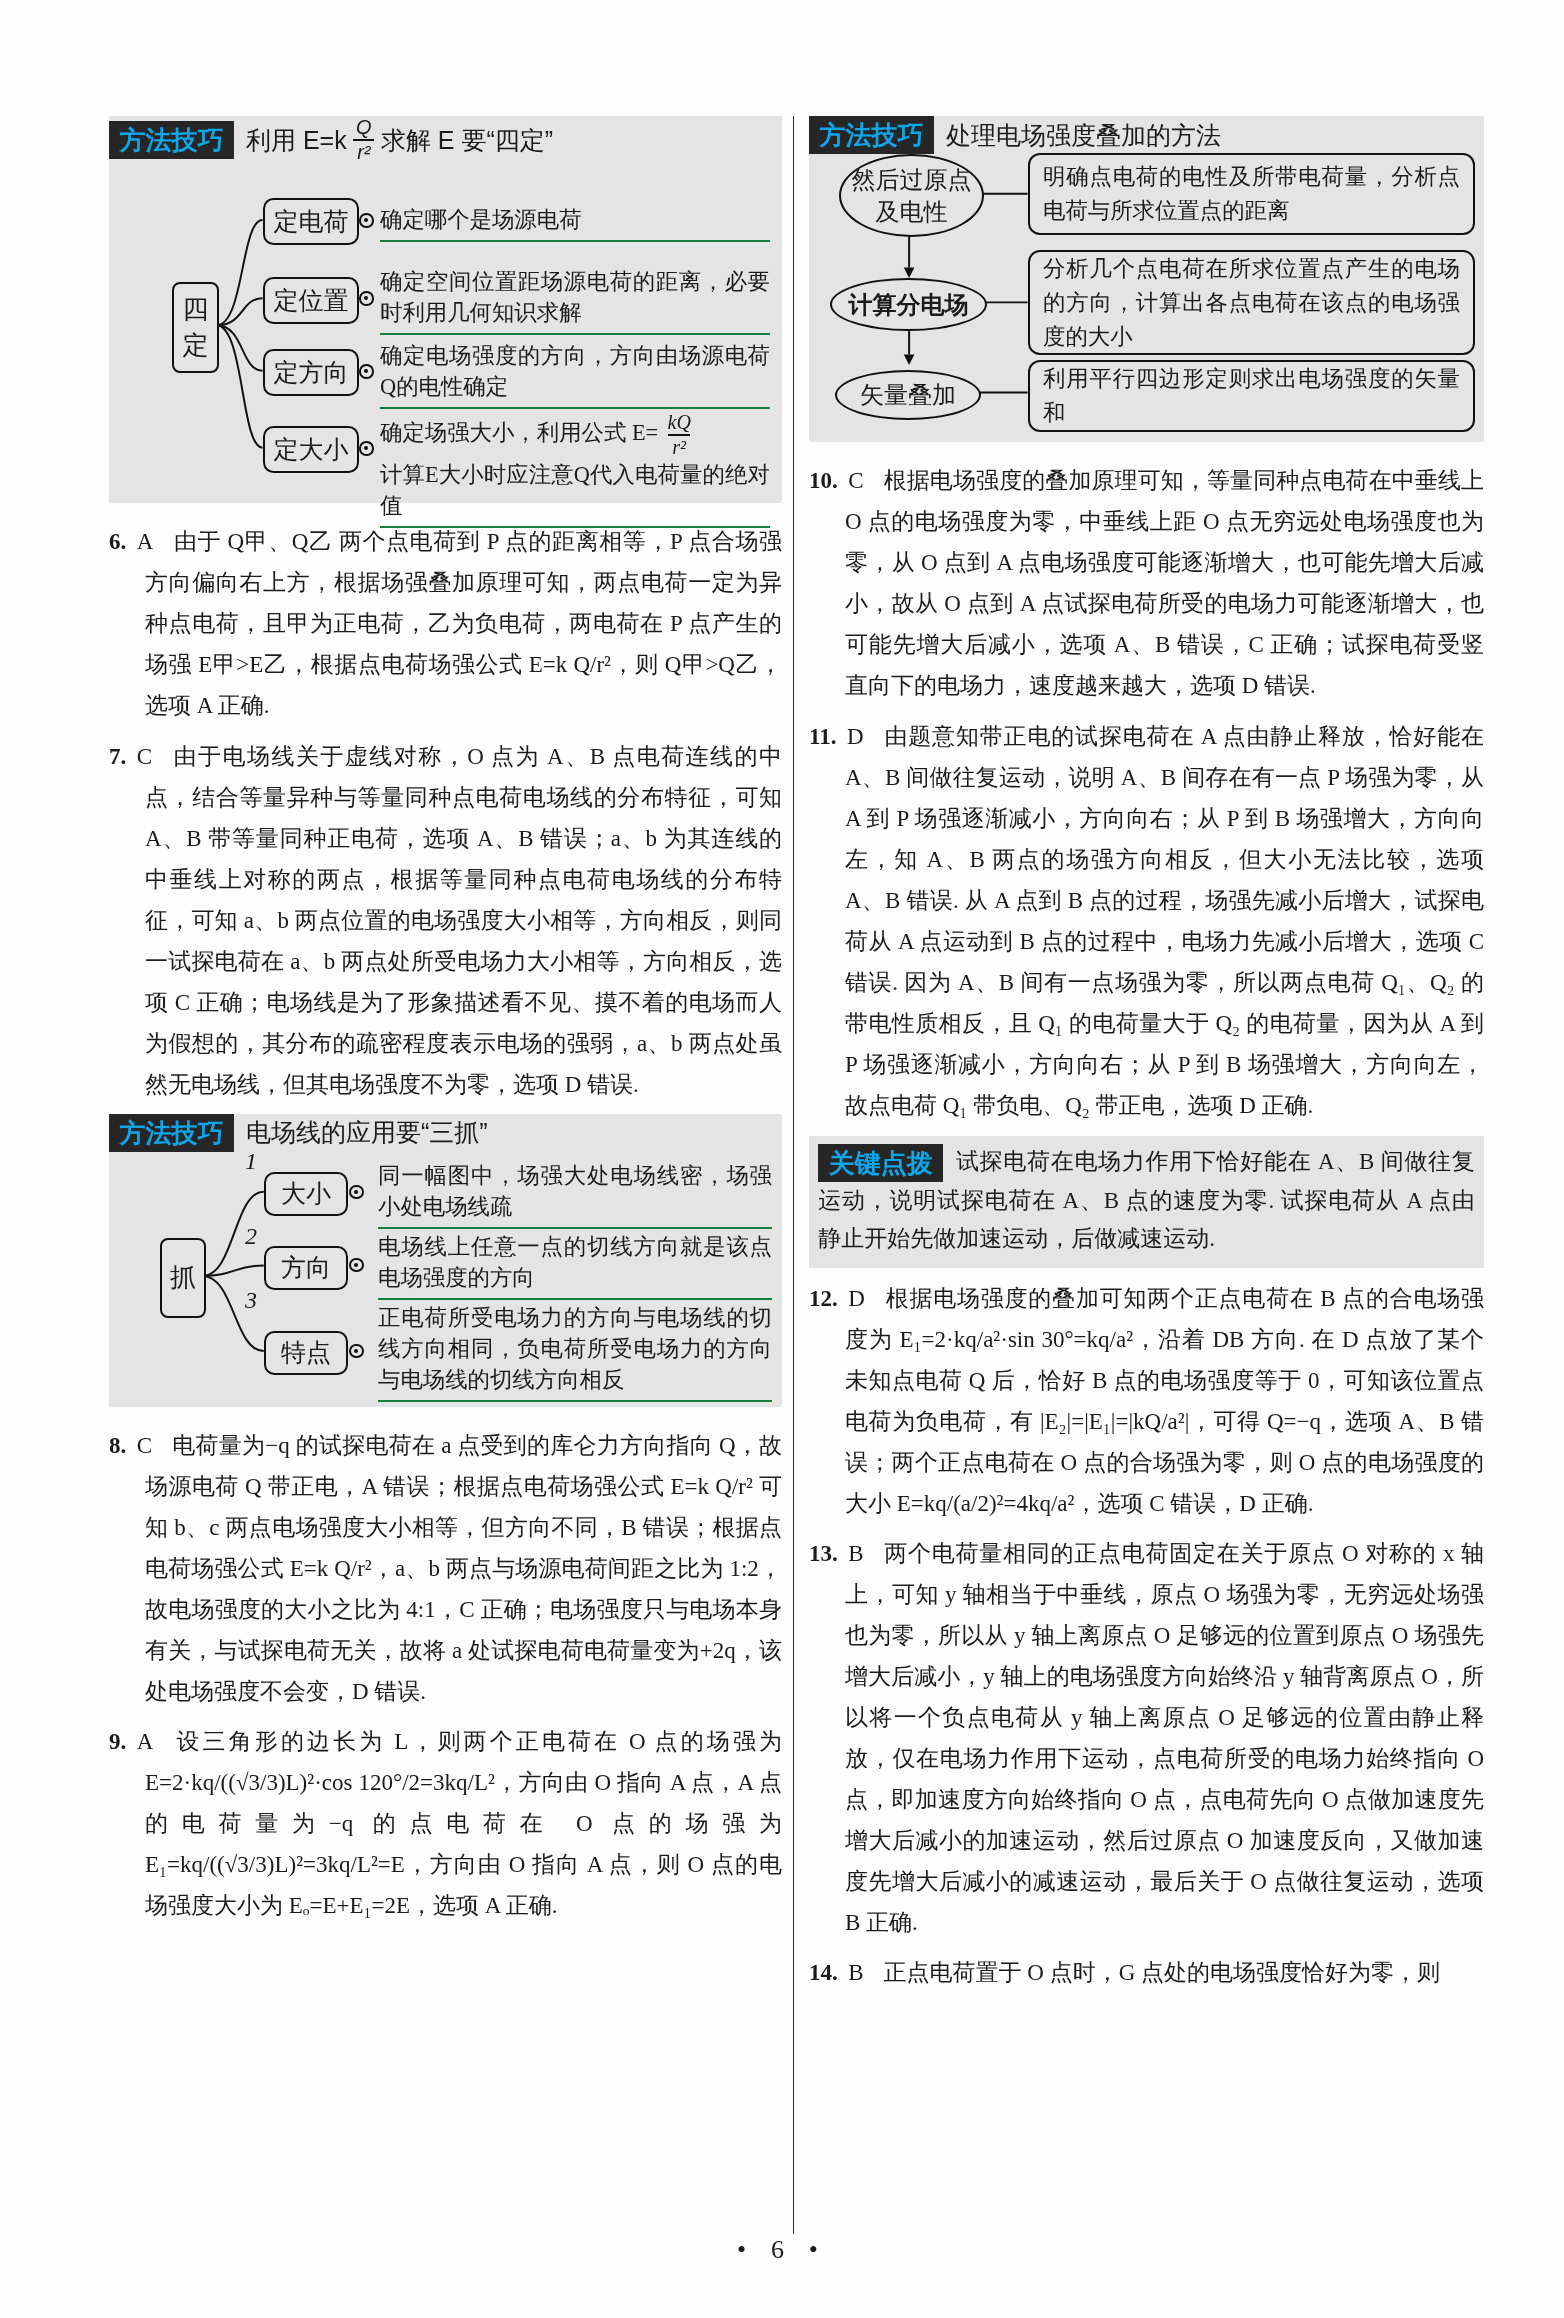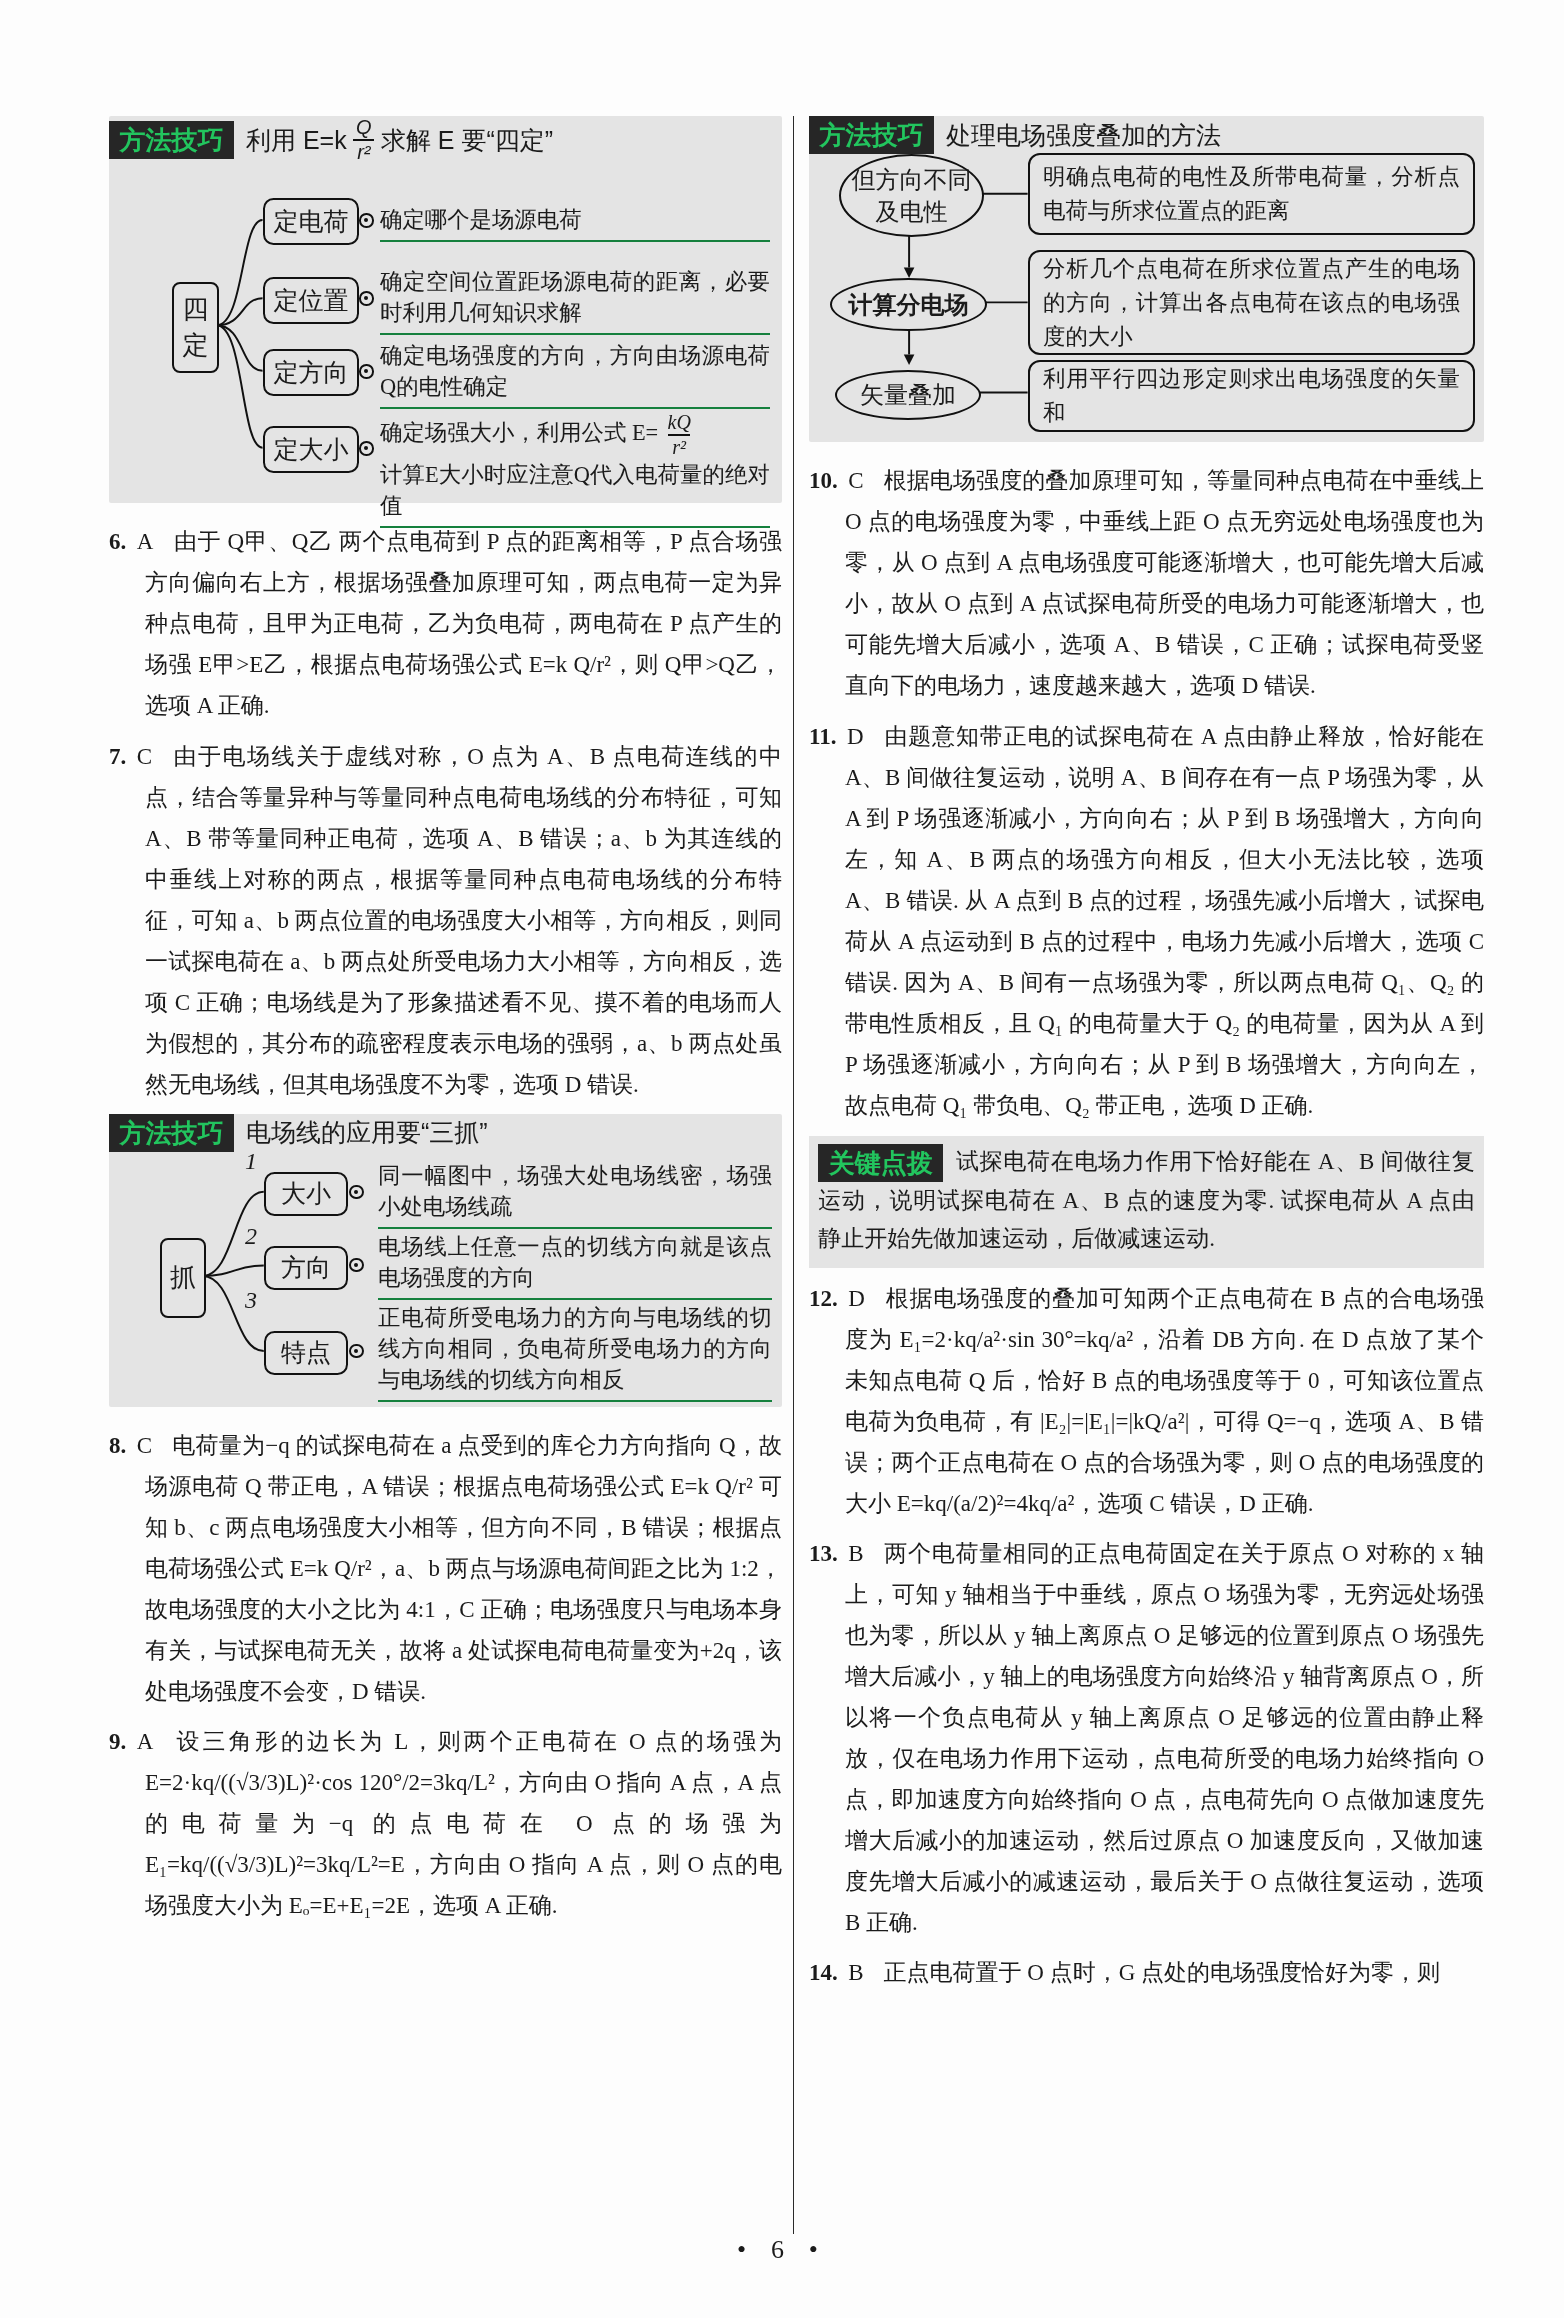--- a/index.html
+++ b/index.html
@@ -4,21 +4,21 @@
 <style>
   html,body{margin:0;padding:0;background:#ffffff;}
   #page{position:relative;width:1564px;height:2319px;background:#fdfdfd;overflow:hidden;
         font-family:"Liberation Serif","DejaVu Serif",serif;color:#1b1b1b;}
   
   #col-left{position:absolute;left:109px;top:116px;width:673px;}
   #col-right{position:absolute;left:809px;top:116px;width:675px;}
   #divider{position:absolute;left:793px;top:116px;width:1.3px;height:2118px;background:#2a2a2a;}
   
   .mbox{position:relative;background:#e4e4e4;border-radius:2px;margin-bottom:18.4px;}
-  .tag{display:inline-block;background:#262626;color:#22c55e;font-weight:bold;
+  .tag{display:inline-block;background:#262626;color:#0ea5e9;font-weight:bold;
        font-family:"Liberation Sans","DejaVu Sans",sans-serif;
        font-size:26px;line-height:26px;padding:6px 10.5px;vertical-align:middle;}
   .btitle{display:inline-flex;align-items:center;margin-left:12px;font-weight:normal;font-size:25px;
           font-family:"Liberation Sans","DejaVu Sans",sans-serif;vertical-align:middle;}
   .frac{display:inline-flex;flex-direction:column;align-items:center;margin:0 5.3px;
         font-style:italic;font-size:20px;line-height:1.15;vertical-align:middle;}
   .frac .den{border-top:2px solid #111;padding:0 4px;}
   .frac .num{padding:0 4px;}
   
   .nodebox{position:absolute;border:2px solid #111;border-radius:10.5px;background:#e4e4e4;
@@ -152,21 +152,21 @@
       <svg class="svglayer" width="675" height="326" viewBox="0 0 1025 495">
         <line x1="260" y1="118" x2="332" y2="118" stroke="#111" stroke-width="3"></line>
         <line x1="152" y1="178" x2="152" y2="230" stroke="#111" stroke-width="3"></line>
         <polygon points="144,230 160,230 152,246" fill="#111"></polygon>
         <line x1="264" y1="283" x2="332" y2="283" stroke="#111" stroke-width="3"></line>
         <line x1="152" y1="320" x2="152" y2="362" stroke="#111" stroke-width="3"></line>
         <polygon points="144,362 160,362 152,378" fill="#111"></polygon>
         <line x1="256" y1="420" x2="332" y2="420" stroke="#111" stroke-width="3"></line>
       </svg>
 
-      <div class="ell" style="left:30px;top:38px;width:141px;height:79px;">但方向不同
+      <div class="ell" style="left:30px;top:38px;width:141px;height:79px;">然后过原点
 及电性</div>
       <div class="flowrect" style="left:219px;top:37px;width:447px;height:82px;">明确点电荷的电性及所带电荷量，分析点电荷与所求位置点的距离</div>
 
       <div class="ell" style="left:21px;top:162px;width:153px;height:49px;font-weight:bold;">计算分电场</div>
       <div class="flowrect" style="left:219px;top:134px;width:447px;height:105px;">分析几个点电荷在所求位置点产生的电场的方向，计算出各点电荷在该点的电场强度的大小</div>
 
       <div class="ell" style="left:26px;top:254px;width:142px;height:46px;">矢量叠加</div>
       <div class="flowrect" style="left:219px;top:244px;width:447px;height:72px;">利用平行四边形定则求出电场强度的矢量和</div>
     </div>
 

